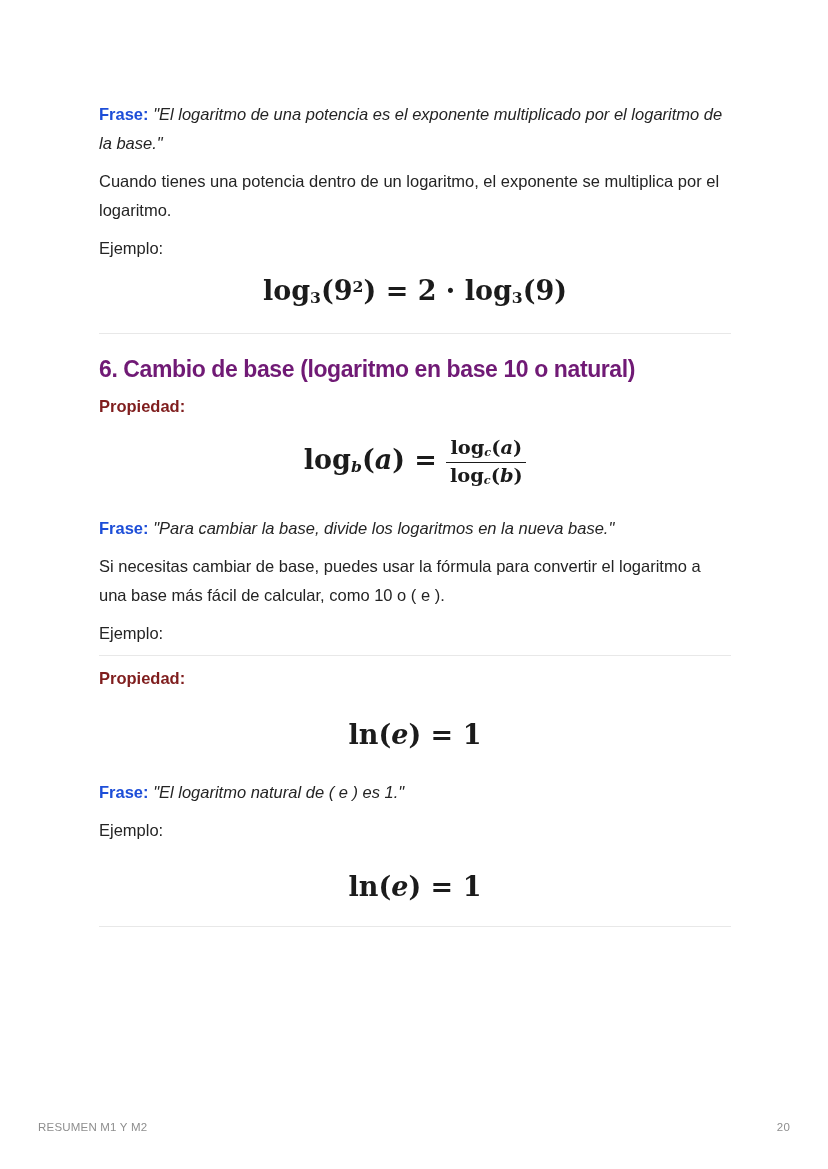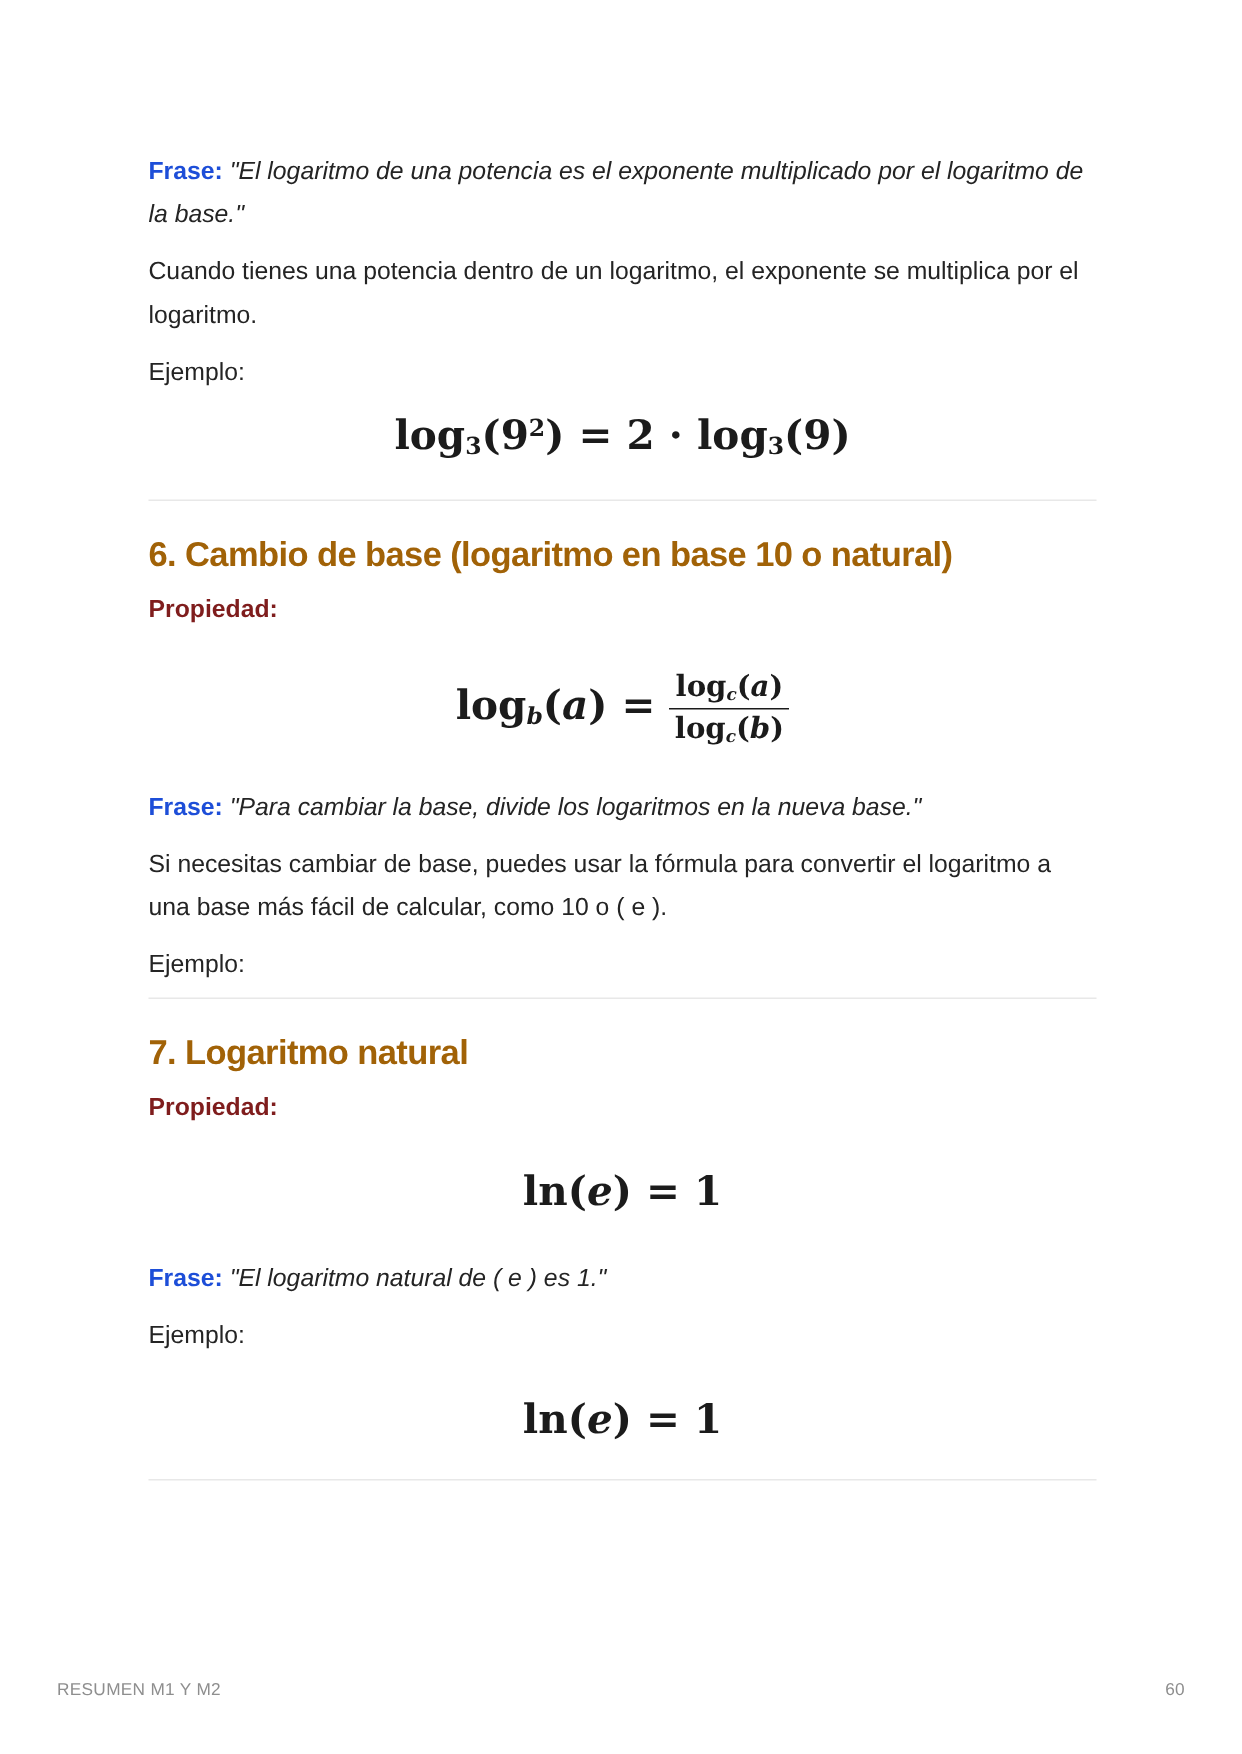--- a/index.html
+++ b/index.html
@@ -7,33 +7,33 @@
   body { font-family: "Liberation Sans", sans-serif; color: #242424; }
 
   .page { position: relative; width: 828px; height: 1169px; background: #ffffff; }
   .content { position: absolute; left: 99px; top: 0; width: 632px; padding-top: 100px; }
 
   .para { font-size: 16.5px; line-height: 29px; margin-bottom: 9px; color: #242424; }
   .para strong { font-weight: bold; color: #1d4ed8; }
   .para em { font-style: italic; }
 
   .heading { font-size: 23px; font-weight: bold; letter-spacing: -0.4px;
-             color: #a16207; line-height: 30px; margin: 20px 0 0 0; }
+             color: #701a75; line-height: 30px; margin: 20px 0 0 0; }
   .prop { font-size: 16.5px; font-weight: bold; line-height: 29px; margin-top: 8px; color: #7f1d1d; }
   .ejemplo { margin-bottom: 0; }
 
   .divider { border: none; border-top: 1px solid #e8e8e8; height: 0; width: 100%; }
   .divider.d1 { margin-top: 17px; }
   .divider.d2 { margin-top: 7px; }
   .divider.d3 { margin-top: 14px; }
 
   .math-block { text-align: center; line-height: 43px; font-weight: bold; }
   .mb-plain { margin-top: 20px; }
   .mb-power { margin-top: 6px; }
-  .mb-frac { margin-top: 18px; padding: 8px 0; }
+  .mb-frac { margin-top: 8px; padding: 8px 0; }
   .mb-frase-gap { margin-top: 18px; }
 
   .math { font-family: "DejaVu Serif", serif; font-size: 27px; color: #1b1b1b; white-space: pre; }
   .math .it { font-style: italic; }
   .math sub { font-size: 0.58em; line-height: 0; vertical-align: -0.22em; }
   .math sup { font-size: 0.58em; line-height: 0; vertical-align: 0.52em; }
   .math sub.it { font-style: italic; }
 
   .frac { display: inline-block; vertical-align: -0.68em; text-align: center;
           font-size: 0.72em; line-height: 1.18; }
@@ -69,35 +69,34 @@
     </div>
 
     <p class="para mb-frase-gap"><strong>Frase:</strong>
       <em>"Para cambiar la base, divide los logaritmos en la nueva base."</em></p>
     <p class="para">Si necesitas cambiar de base, puedes usar la fórmula para convertir el logaritmo a una base más fácil de calcular, como 10 o ( e ).</p>
     <p class="para ejemplo">Ejemplo:</p>
 
 
     <hr class="divider d2">
 
-    <h2 class="heading">7. Logaritmo natural</h2>
     <p class="prop">Propiedad:</p>
 
     <div class="math-block mb-plain">
       <span class="math"><span>ln(</span><span class="it">e</span><span>) = 1</span></span>
     </div>
 
     <p class="para mb-frase-gap"><strong>Frase:</strong>
       <em>"El logaritmo natural de ( e ) es 1."</em></p>
     <p class="para ejemplo">Ejemplo:</p>
 
     <div class="math-block mb-plain">
       <span class="math"><span>ln(</span><span class="it">e</span><span>) = 1</span></span>
     </div>
 
     <hr class="divider d3">
   </div>
 
   <div class="footer">
     <span>RESUMEN M1 Y M2</span>
-    <span>60</span>
+    <span>20</span>
   </div>
 </div>
 
 </body></html>

